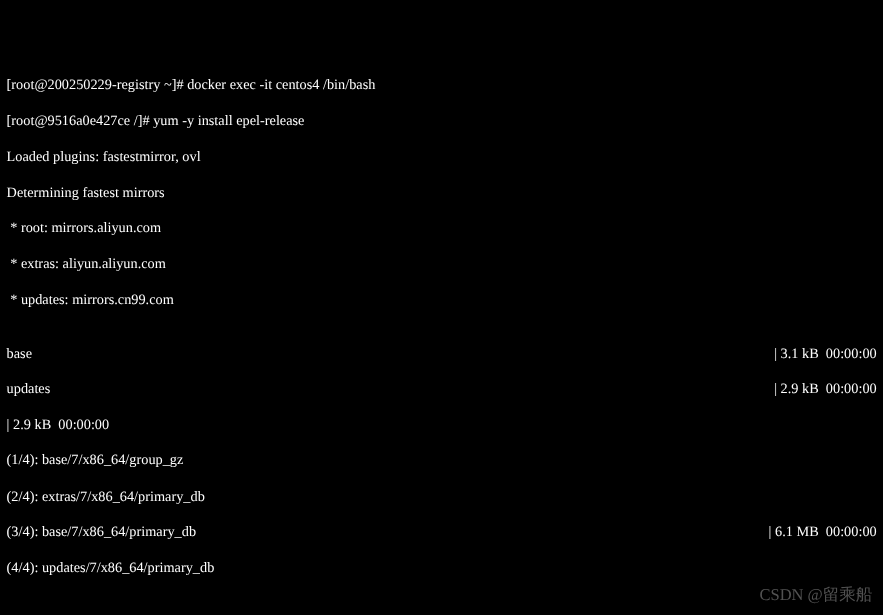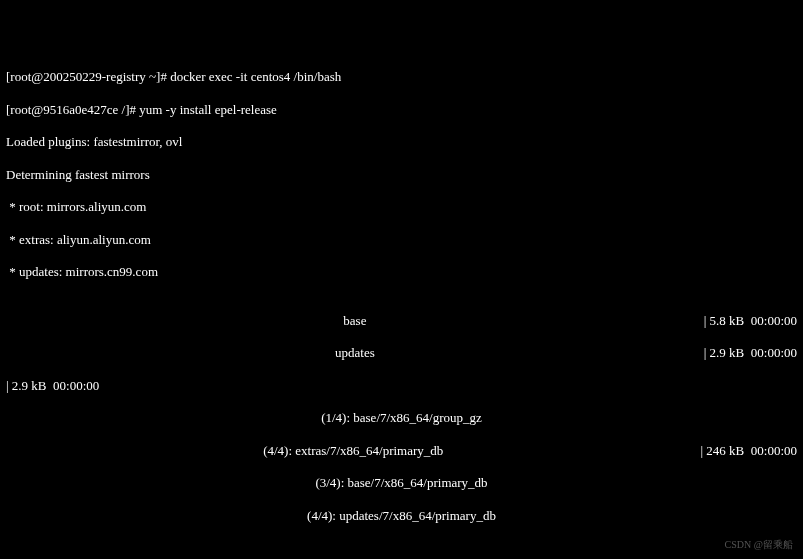--- a/index.html
+++ b/index.html
@@ -21,54 +21,53 @@
       white-space: pre;
     }
     .line {
       display: block;
     }
     .row {
       display: flex;
     }
     .left {
       flex: 1;
-      text-align: center;
     }
     .right {
       text-align: right;
       white-space: pre;
     }
     .watermark {
       position: absolute;
       bottom: 8px;
       right: 10px;
       color: #888;
-      font-size: 10px;
+      font-size: 15px;
       opacity: 0.6;
     }
   </style>
 </head>
 <body>
 
 
 
 <span class="line">[root@200250229-registry ~]# docker exec -it centos4 /bin/bash</span>
 <span class="line">[root@9516a0e427ce /]# yum -y install epel-release</span>
 <span class="line">Loaded plugins: fastestmirror, ovl</span>
 <span class="line">Determining fastest mirrors</span>
 <span class="line"> * root: mirrors.aliyun.com</span>
 <span class="line"> * extras: aliyun.aliyun.com</span>
 <span class="line"> * updates: mirrors.cn99.com</span>
 
-<div class="row"><span class="left">base</span><span class="right">| 5.8 kB  00:00:00</span></div>
+<div class="row"><span class="left">base</span><span class="right">| 3.1 kB  00:00:00</span></div>
 <div class="row"><span class="left">updates</span><span class="right">| 2.9 kB  00:00:00</span></div>
 <div class="row"><span class="right">| 2.9 kB  00:00:00</span></div>
 <div class="row"><span class="left">(1/4): base/7/x86_64/group_gz</span></div>
-<div class="row"><span class="left">(4/4): extras/7/x86_64/primary_db</span><span class="right">| 246 kB  00:00:00</span></div>
-<div class="row"><span class="left">(3/4): base/7/x86_64/primary_db</span></div>
+<div class="row"><span class="left">(2/4): extras/7/x86_64/primary_db</span></div>
+<div class="row"><span class="left">(3/4): base/7/x86_64/primary_db</span><span class="right">| 6.1 MB  00:00:00</span></div>
 <div class="row"><span class="left">(4/4): updates/7/x86_64/primary_db</span></div>
 
 <span class="line">Resolving Dependencies</span>
 
 
 
 
 
 
 

